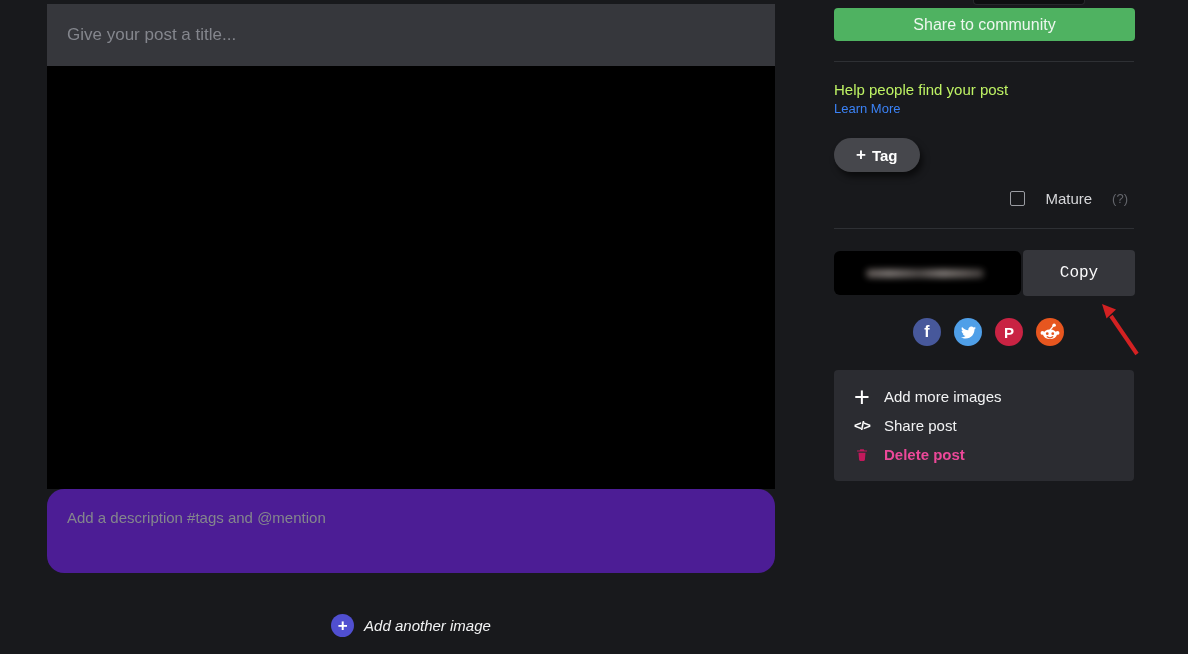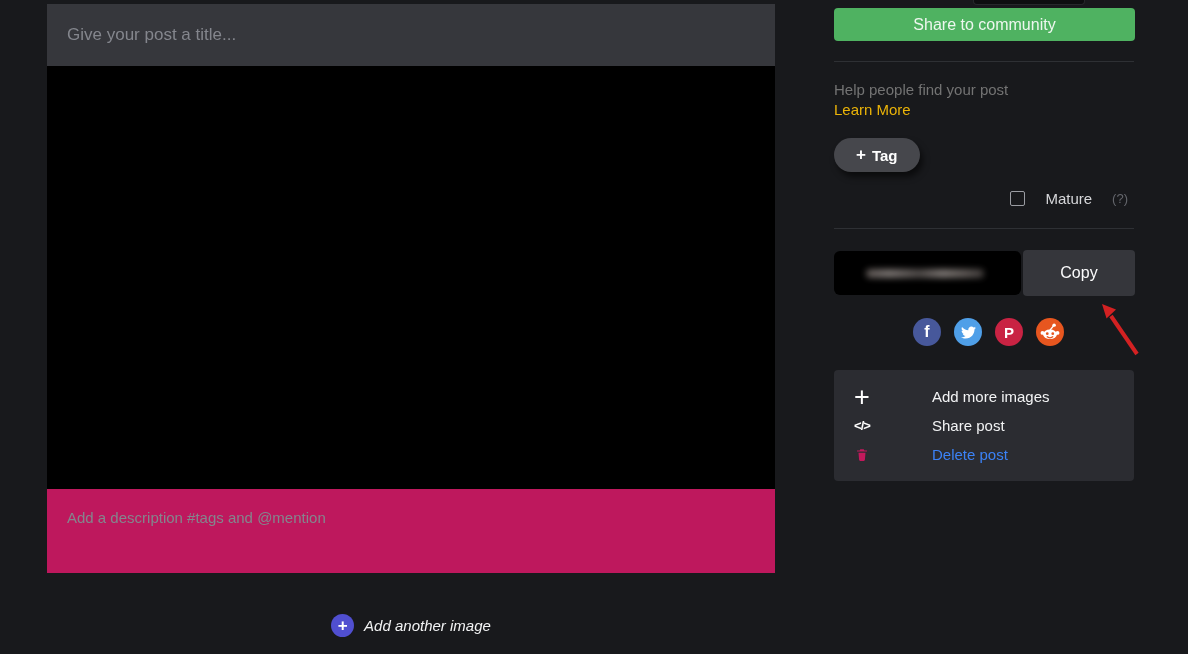--- a/index.html
+++ b/index.html
@@ -8,21 +8,21 @@
 
   
   .editor { position:absolute; left:47px; top:4px; width:728px; }
   .title-bar { position:absolute; left:0; top:0; width:728px; height:62px; background:#36373c; }
   .title-bar input {
     width:100%; height:100%; background:transparent; border:none; outline:none;
     padding:0 20px; font-size:17px; color:#d6d7da; font-family:"Liberation Sans", sans-serif;
   }
   .title-bar input::placeholder { color:#84868d; opacity:1; }
   .image-area { position:absolute; left:0; top:62px; width:728px; height:423px; background:#000; }
-  .desc-bar { position:absolute; left:0; top:485px; width:728px; height:84px; background:#be185d; }
+  .desc-bar { position:absolute; left:0; top:485px; width:728px; height:84px; background:#4c1d95;border-radius:17px; }
   .desc-bar textarea {
     width:100%; height:100%; background:transparent; border:none; outline:none; resize:none;
     padding:20px 20px 0 20px; font-size:15px; color:#d6d7da; font-family:"Liberation Sans", sans-serif;
   }
   .desc-bar textarea::placeholder { color:#84868d; opacity:1; }
 
   .add-another { position:absolute; left:47px; top:611px; width:728px; height:28px;
     display:flex; align-items:center; justify-content:center; gap:10px; cursor:pointer; }
   .add-another .plus-circle {
     width:23px; height:23px; border-radius:50%; background:#504fd0; color:#fff;
@@ -36,22 +36,22 @@
   .cutoff-btn { position:absolute; left:140px; top:0; width:110px; height:4px;
     background:#0d0e10; border-radius:0 0 3px 3px; box-shadow:0 0 0 1px #26282b; }
 
   .share-btn { position:absolute; left:0; top:8px; width:301px; height:33px;
     background:#4fb261; border:none; border-radius:4px; color:#eef7ef; font-size:16px;
     font-family:"Liberation Sans", sans-serif; cursor:pointer; }
 
   .divider { position:absolute; left:0; width:300px; height:1px; background:#2e3034; }
   .div1 { top:61px; } .div2 { top:228px; }
 
-  .help-text { position:absolute; left:0; top:81px; color:#737373; font-size:15px;text-align:right; }
-  .learn-more { position:absolute; left:0; top:101px; color:#eab308; font-size:15px; cursor:pointer; text-decoration:none; }
+  .help-text { position:absolute; left:0; top:81px; color:#bef264; font-size:15px;text-align:right; }
+  .learn-more { position:absolute; left:0; top:101px; color:#3b82f6; font-size:13px; cursor:pointer; text-decoration:none; }
 
   .tag-btn { position:absolute; left:0; top:138px; height:34px; padding:0 22px;
     background:#46474c; border:none; border-radius:17px; color:#fff; font-size:15px; font-weight:bold;
     box-shadow:3px 5px 6px rgba(0,0,0,0.55); cursor:pointer; display:flex; align-items:center; gap:6px;
     font-family:"Liberation Sans", sans-serif; }
   .tag-btn .tag-plus { font-size:17px; font-weight:bold; }
 
   .mature-row { position:absolute; right:6px; top:190px; display:flex; align-items:center; gap:20px; }
   .mature-checkbox { width:15px; height:15px; border:1px solid #9a9ca2; border-radius:2px;
     background:transparent; cursor:pointer; }
@@ -59,40 +59,40 @@
   .mature-hint { color:#64666c; font-size:13px; }
 
   .url-row { position:absolute; left:0; top:250px; width:300px; height:46px; }
   .url-field { position:absolute; left:0; top:1px; width:187px; height:44px; background:#000;
     border-radius:6px; overflow:hidden; cursor:text; }
   .url-smudge { position:absolute; left:32px; top:18px; width:118px; height:9px;
     background:linear-gradient(90deg,#6b6360 0%,#8d8683 20%,#5d5755 45%,#918a86 65%,#6e6764 85%,#4a4543 100%);
     filter:blur(3px); opacity:0.85; border-radius:4px; }
   .copy-btn { position:absolute; left:189px; top:0; width:112px; height:46px; background:#35363b;
     border:none; border-radius:4px; color:#fbfbfc; font-size:16px; cursor:pointer;
-    font-family:Liberation Sans, sans-serif; }
+    font-family:Liberation Mono, monospace; }
 
   .social-row { position:absolute; left:79px; top:318px; display:flex; gap:13px; }
   .social-circle { width:28px; height:28px; border-radius:50%; display:flex; align-items:center;
     justify-content:center; cursor:pointer; color:#fff; }
   .social-facebook  { background:#47589b; font-size:16px; font-weight:bold; }
   .social-twitter   { background:#4f9fe8; }
   .social-pinterest { background:#c92343; font-size:15px; font-weight:bold; }
   .social-reddit    { background:#e7561f; }
 
   .arrow-annotation { position:absolute; left:255px; top:298px; pointer-events:none; }
 
   .actions-panel { position:absolute; left:0; top:370px; width:300px; height:111px;
     background:#2b2c31; border-radius:4px; padding:12px 0; display:flex; flex-direction:column; justify-content:space-around; }
   .action-item { display:flex; align-items:center; gap:12px; padding:0 18px; height:30px; cursor:pointer; }
   .action-icon { width:20px; display:flex; align-items:center; justify-content:center; color:#fff; }
   .action-icon.plus-glyph { font-size:27px; font-weight:300; line-height:20px; }
   .action-icon.code-glyph { font-size:13px; font-weight:bold; letter-spacing:-1px; }
-  .action-label { color:#f2f3f4; font-size:15px;margin-left:48px; }
-  .action-label.delete { color:#3b82f6; font-weight:normal; }
+  .action-label { color:#f2f3f4; font-size:15px; }
+  .action-label.delete { color:#ec4899; font-weight:bold; }
 </style>
 </head>
 <body>
 
 <div class="editor">
   <div class="title-bar">
     <input type="text" placeholder="Give your post a title..." style="">
   </div>
   <div class="image-area"></div>
   <div class="desc-bar">

